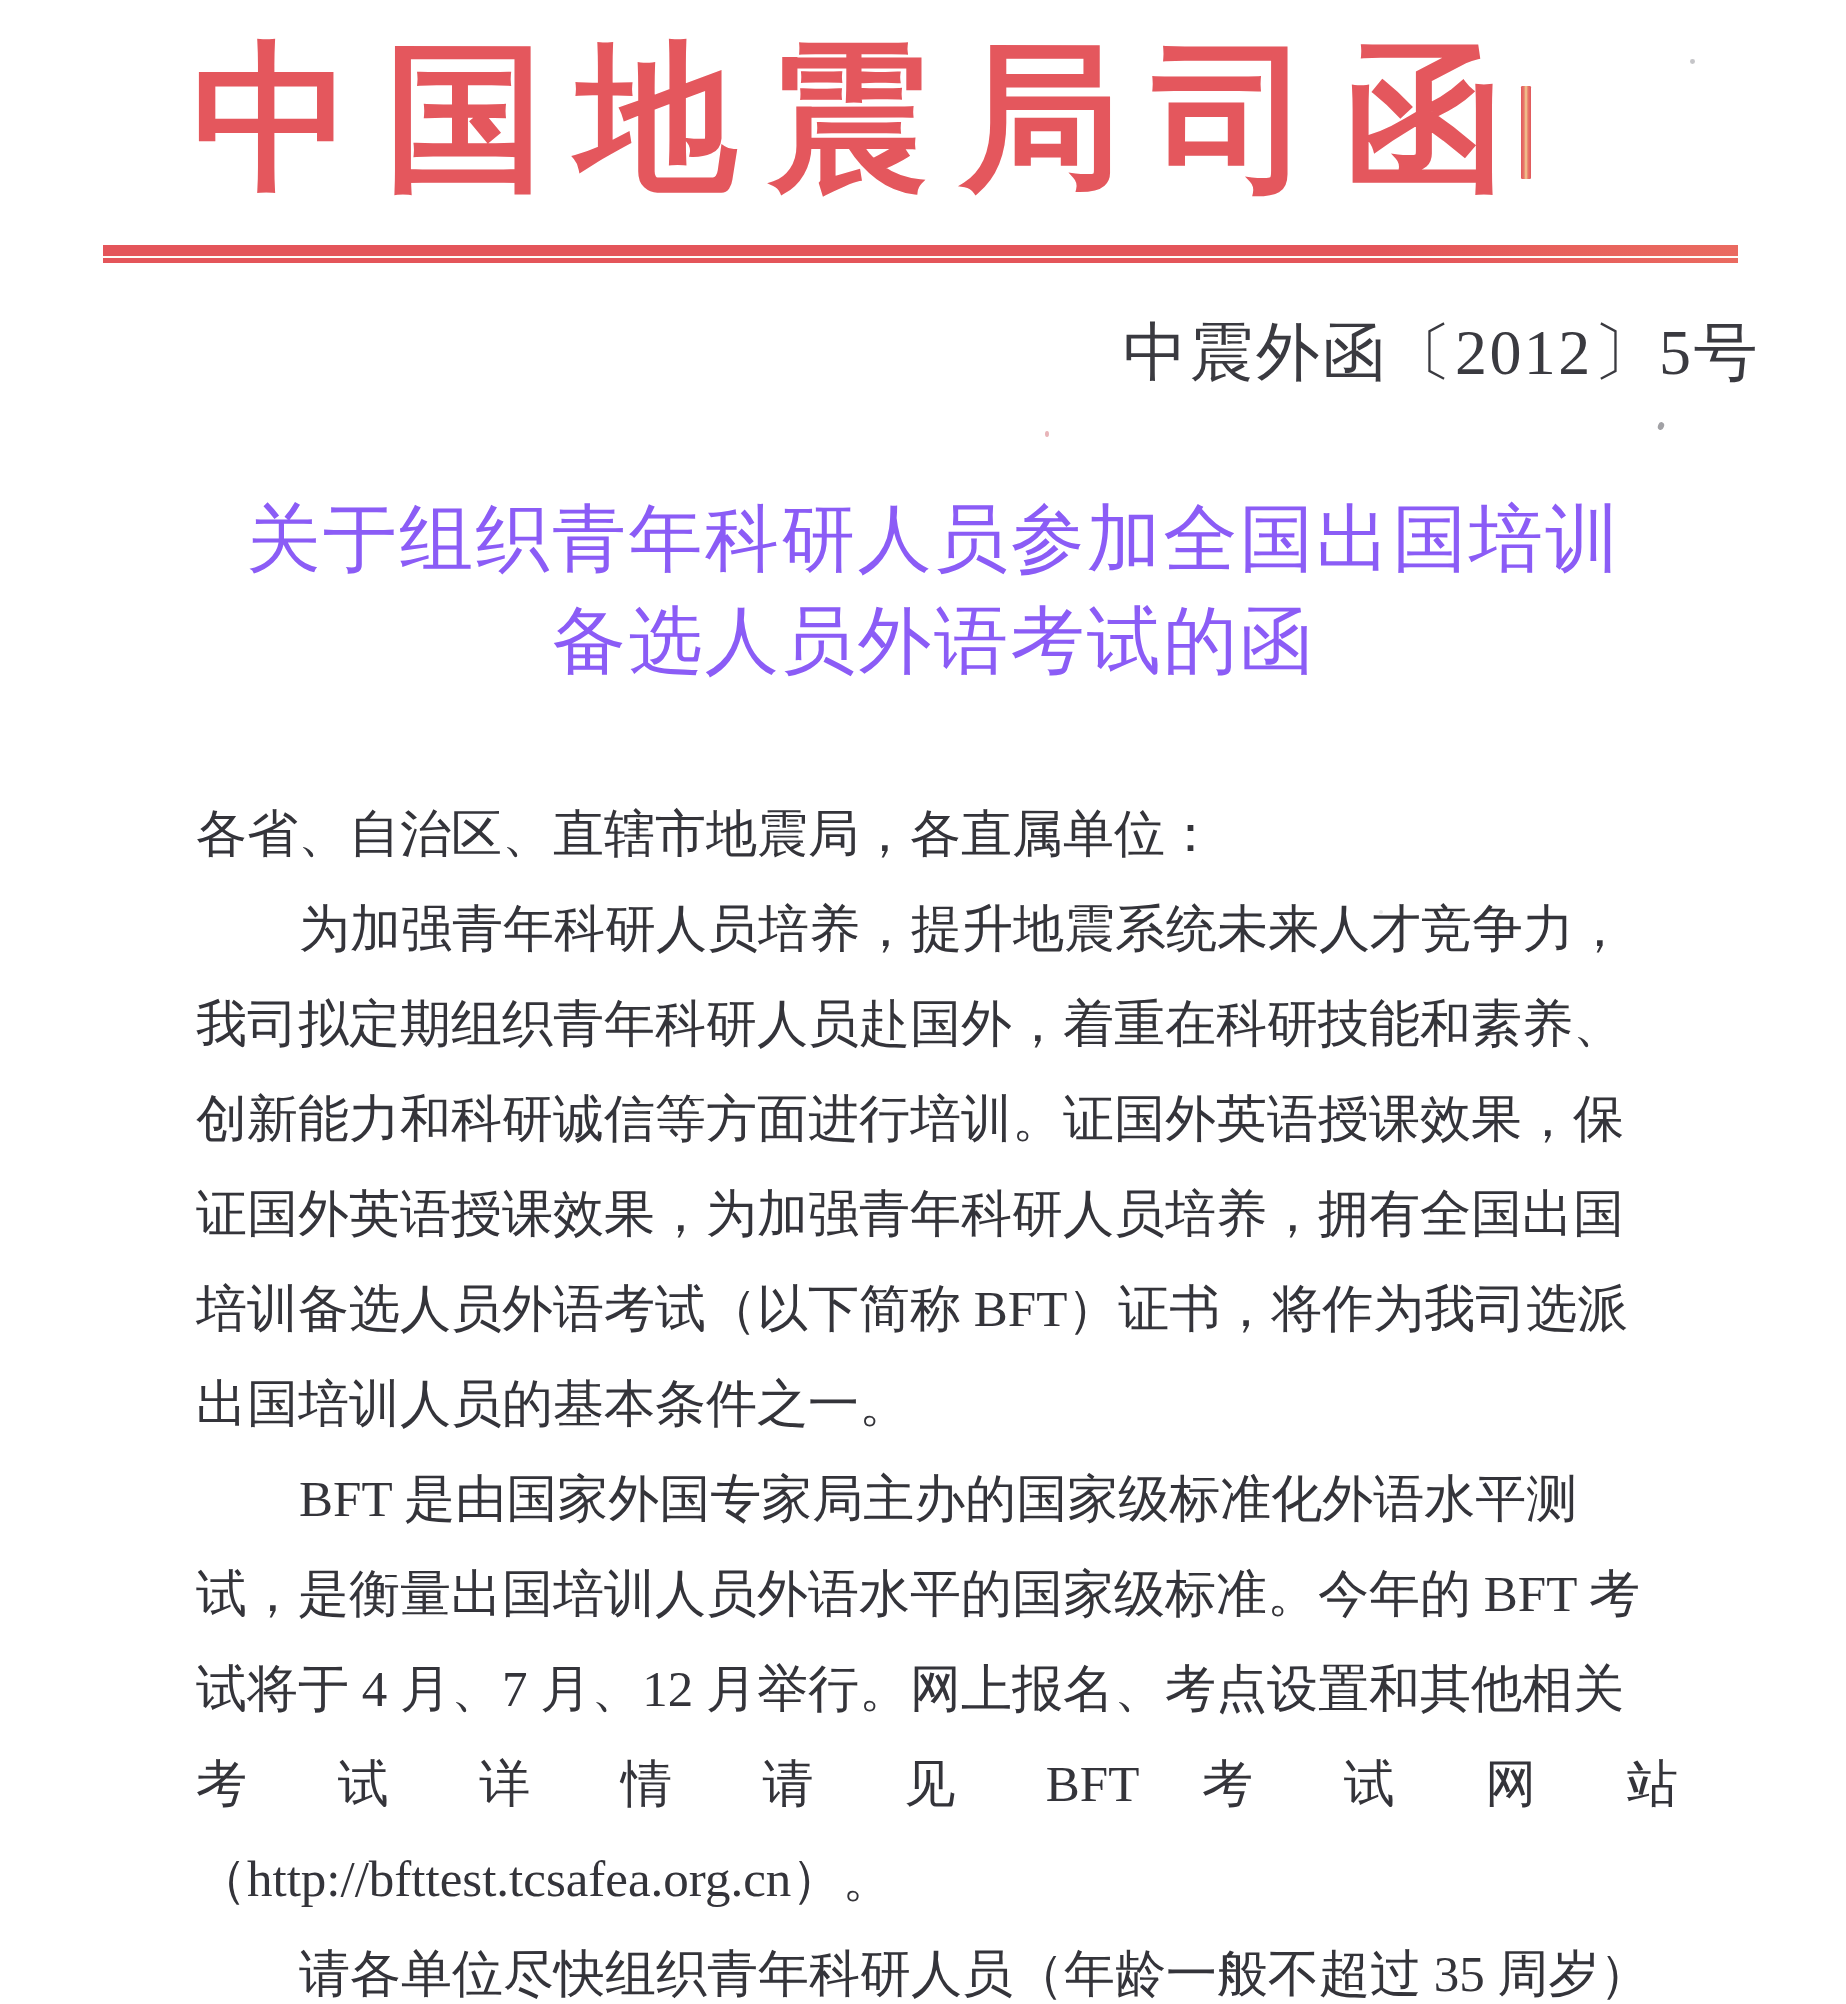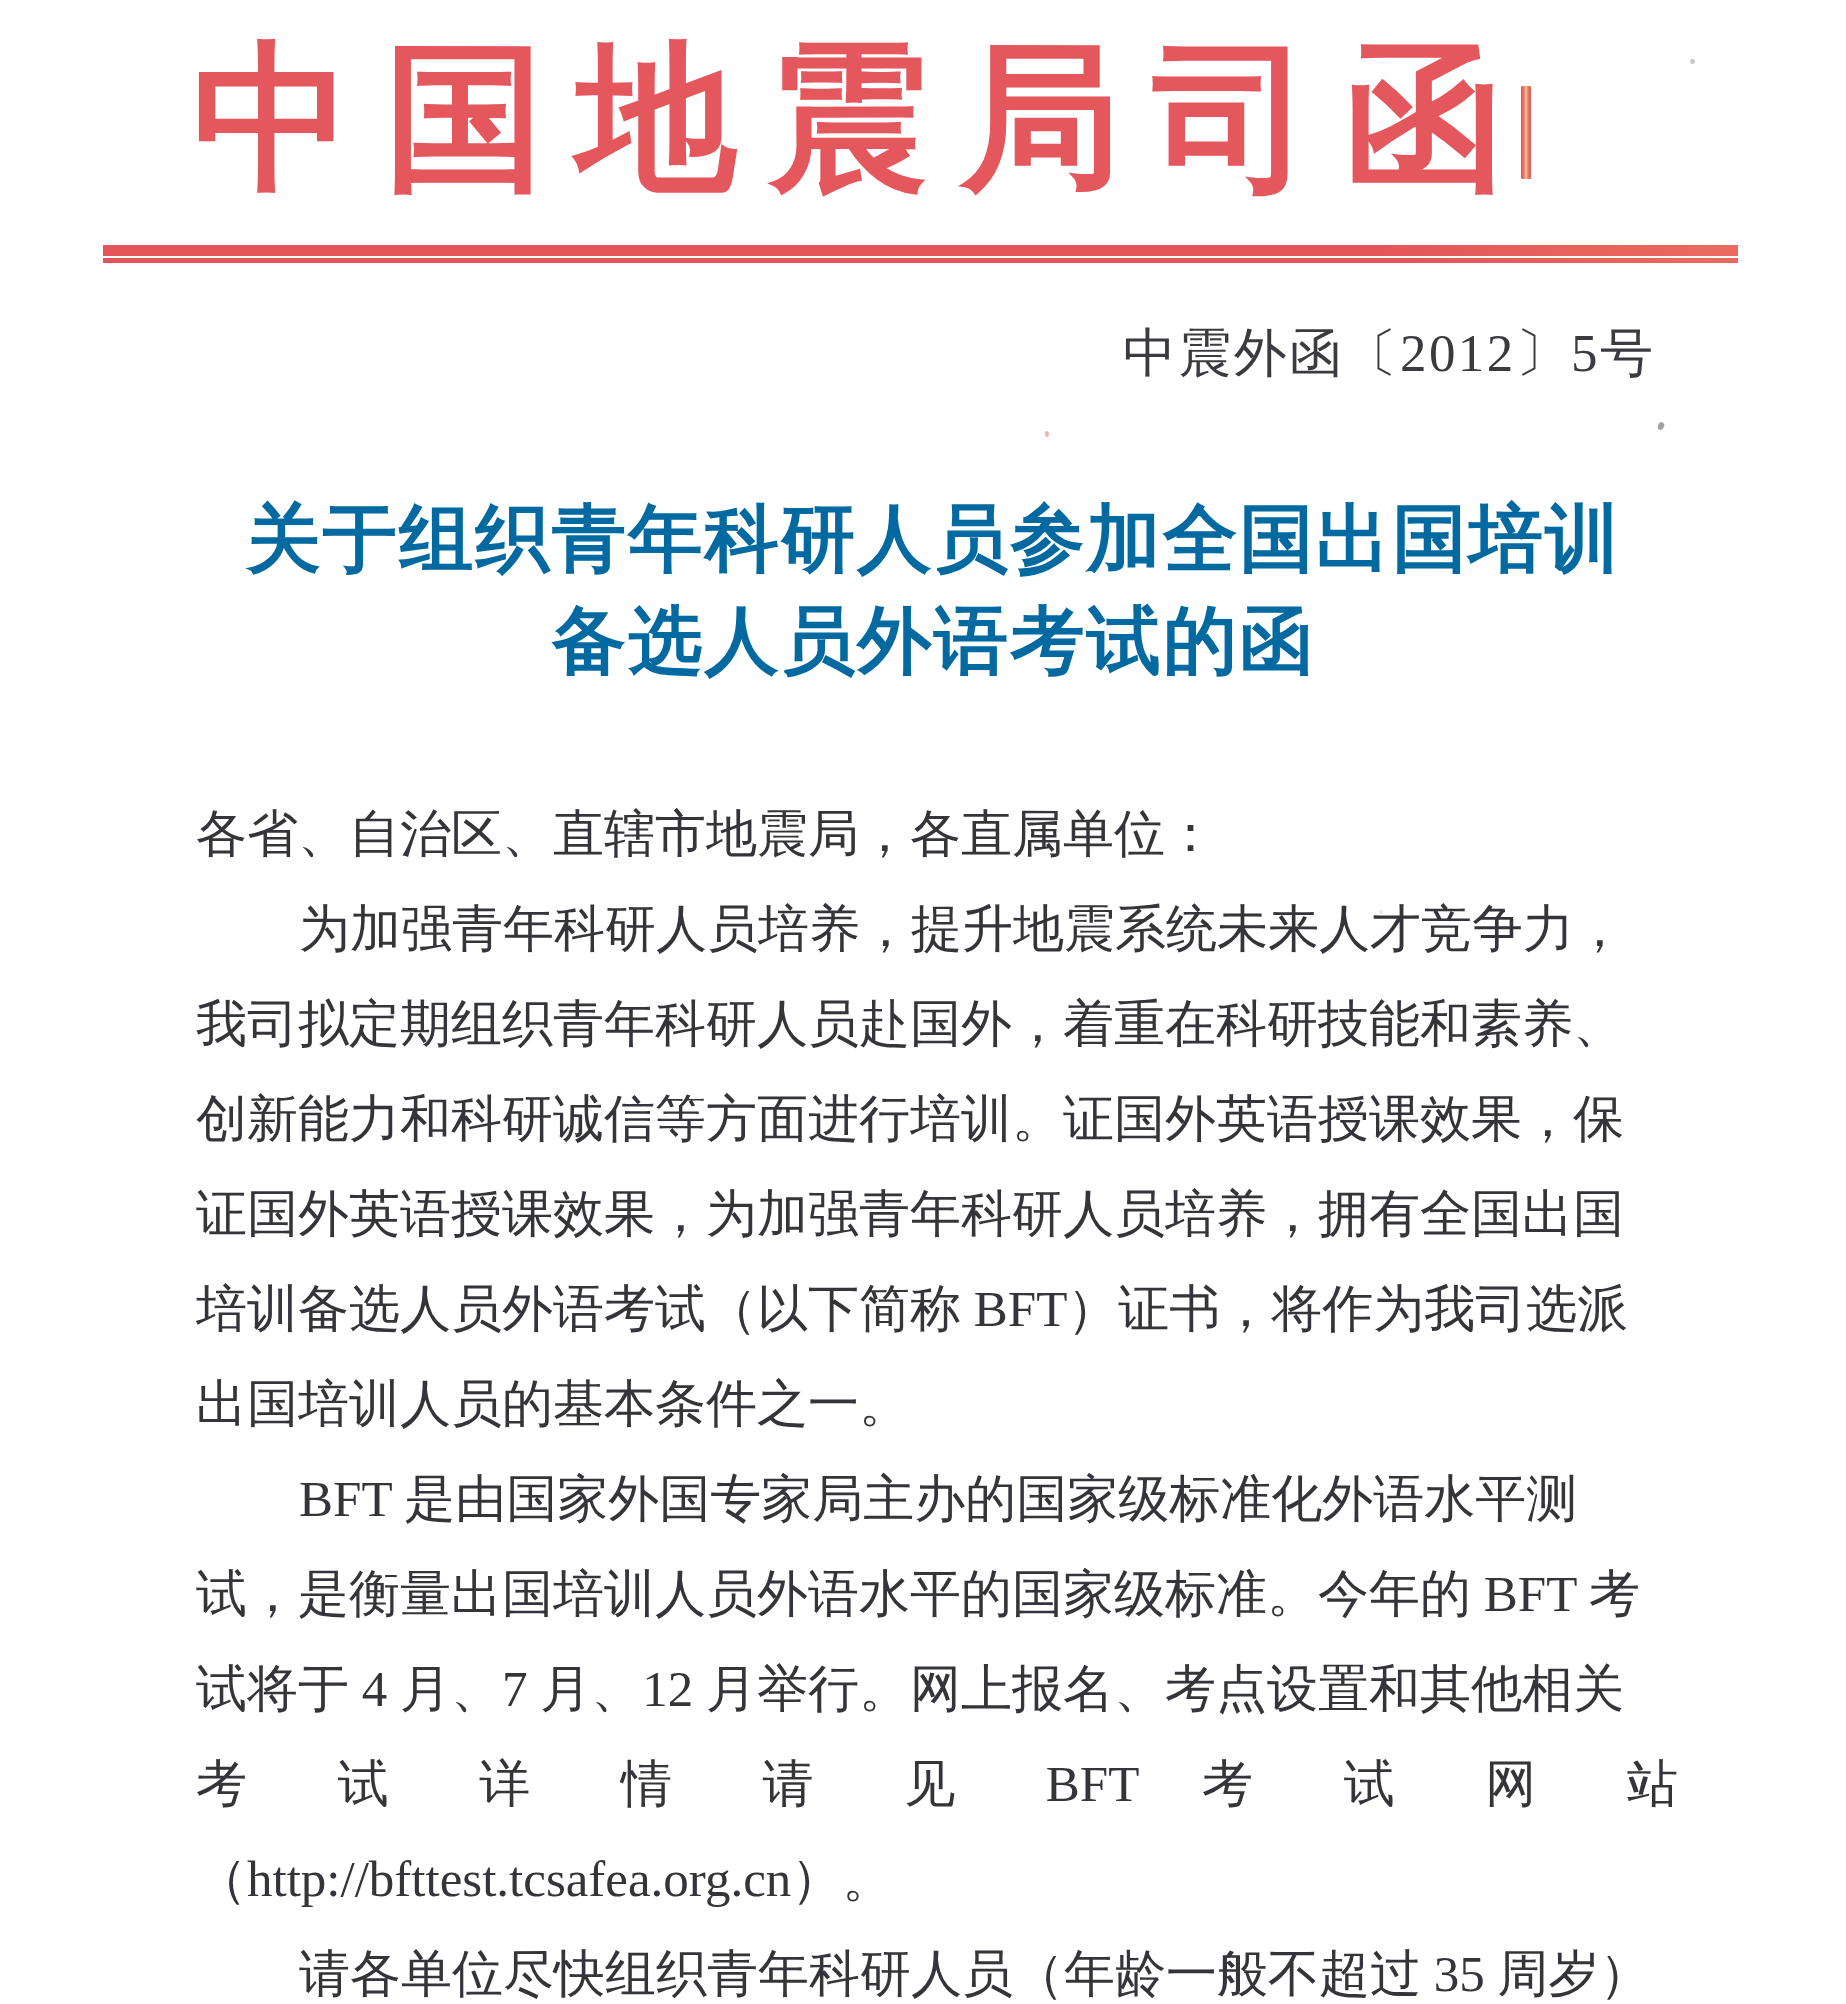--- a/index.html
+++ b/index.html
@@ -42,36 +42,36 @@
   .rule .bar { width: 100%; }
   .rule .thick { height: 10.8px; background: linear-gradient(90deg,#e4555a 0%, #e4555a 78%, #e8625c 90%, #ea6a60 100%); }
   .rule .gap   { height: 2.4px;  background: #fffdf8; }
   .rule .thin  { height: 5.2px; background: linear-gradient(90deg,#e4555a 0%, #e4555a 80%, #ea6a60 100%); }
 
   
   .doc-number {
     position: absolute;
     left: 1123px; top: 319px;
     height: 68px; line-height: 68px;
-    font-size: 53px;
+    font-size: 64px;
     color: #3a3a40;
     letter-spacing: 2.4px;
     white-space: nowrap;
   }
 
   
   .letter-title {
     position: absolute;
     left: 0; right: 0; top: 488px;
     text-align: center;
     font-size: 74px;
-    font-weight: 700;
+    font-weight: 400;
     line-height: 102px;
     letter-spacing: 2.4px;
-    color: #0369a1;
+    color: #8b5cf6;
     white-space: nowrap;
     padding-left: 22px;
   }
 
   
   .body-text {
     position: absolute;
     left: 168px; top: 787px;
     width: 1510px;
     font-size: 51px;

